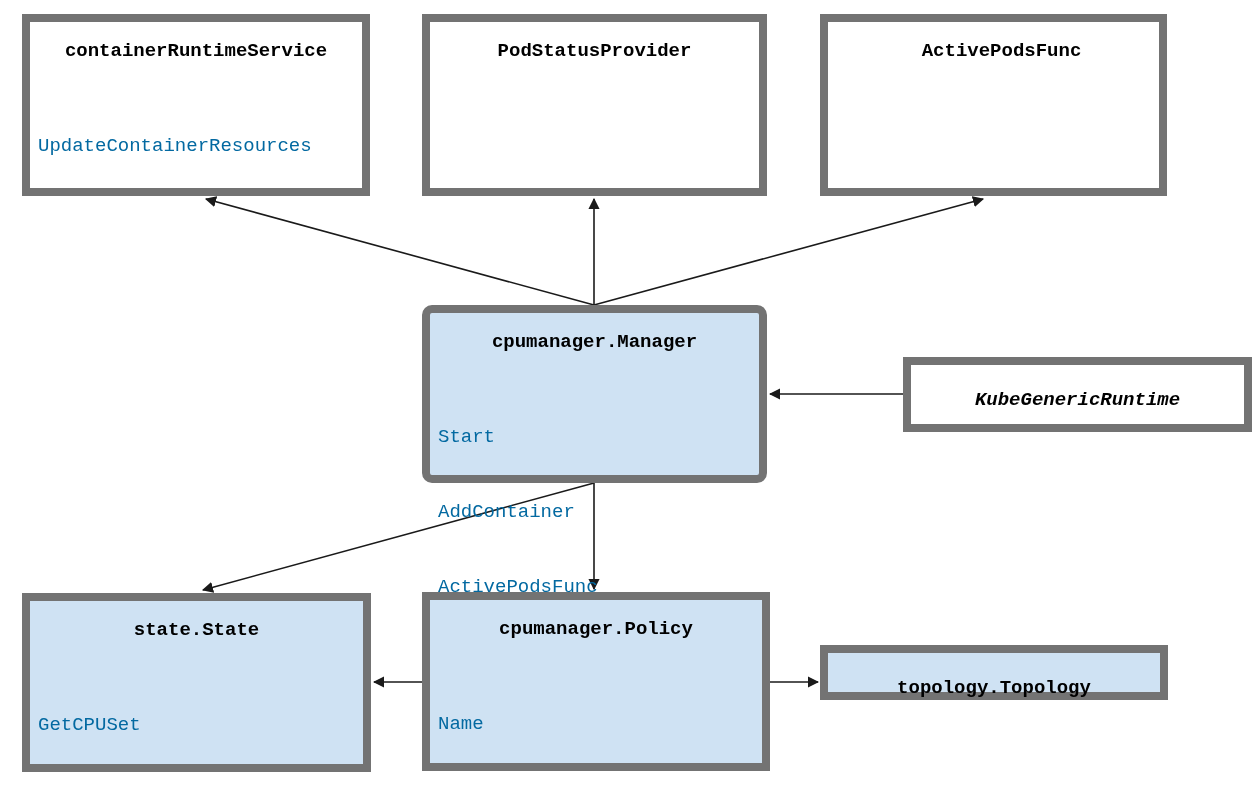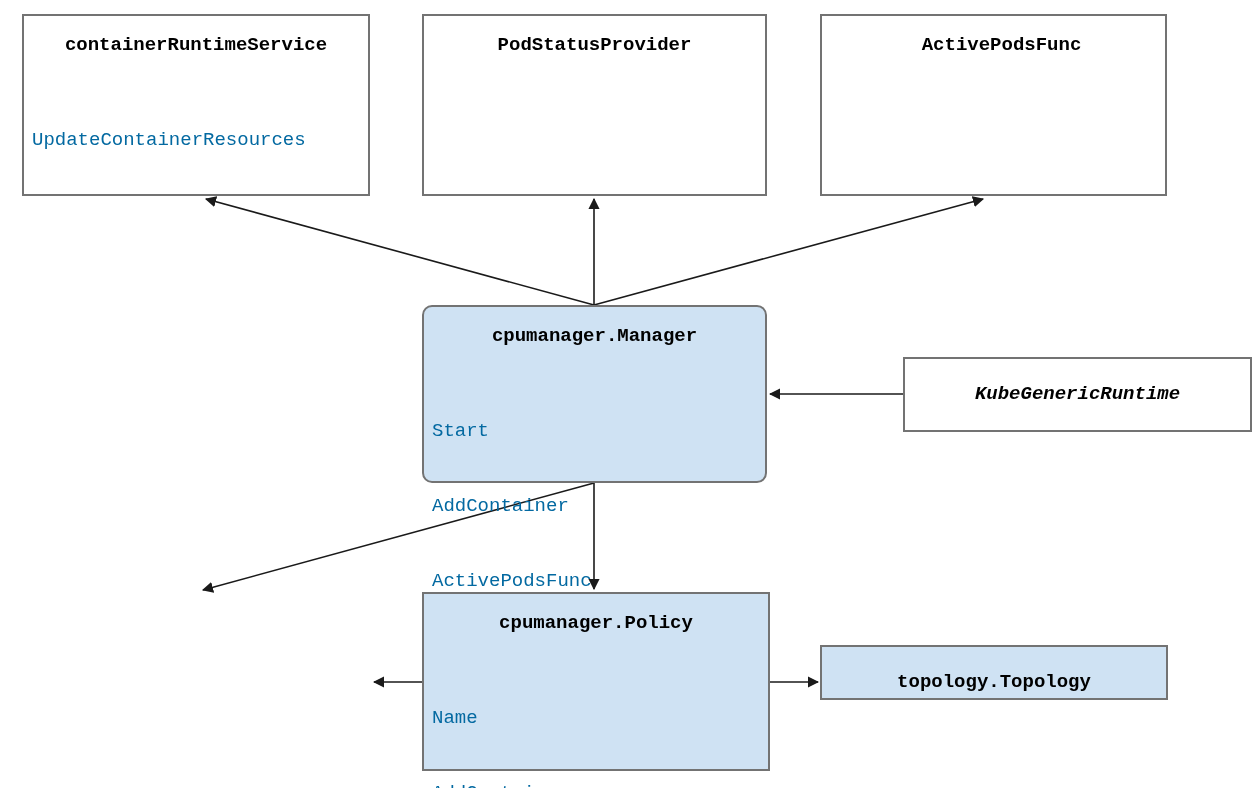--- a/index.html
+++ b/index.html
@@ -21,21 +21,21 @@
     position: absolute;
     left: 0;
     top: 0;
     width: 1258px;
     height: 788px;
     pointer-events: none;
   }
   .node {
     position: absolute;
     box-sizing: border-box;
-    border: 2px solid #737373;
+    border: 8px solid #737373;
     background: #ffffff;
   }
   .node.filled {
     background: #cfe2f3;
   }
   .node-title {
     display: block;
     text-align: center;
     font-family: "Liberation Mono", "DejaVu Sans Mono", monospace;
     font-weight: bold;
@@ -132,20 +132,29 @@
       <span class="m">AddContainer</span>
       <span class="m">ActivePodsFunc</span>
       <span class="m">State</span>
     </span>
   </div>
 
   <div class="node" id="node-kube-generic-runtime">
     <span class="node-title">KubeGenericRuntime</span>
   </div>
 
+  <div class="node filled" id="node-state-state">
+    <span class="node-title">state.State</span>
+    <span class="node-methods">
+      <span class="m">GetCPUSet</span>
+      <span class="m">GetDefaultCPUSet</span>
+      
+      
+    </span>
+  </div>
 
   <div class="node filled" id="node-cpumanager-policy">
     <span class="node-title">cpumanager.Policy</span>
     <span class="node-methods">
       <span class="m">Name</span>
       <span class="m">AddContainer</span>
       
     </span>
   </div>
 

